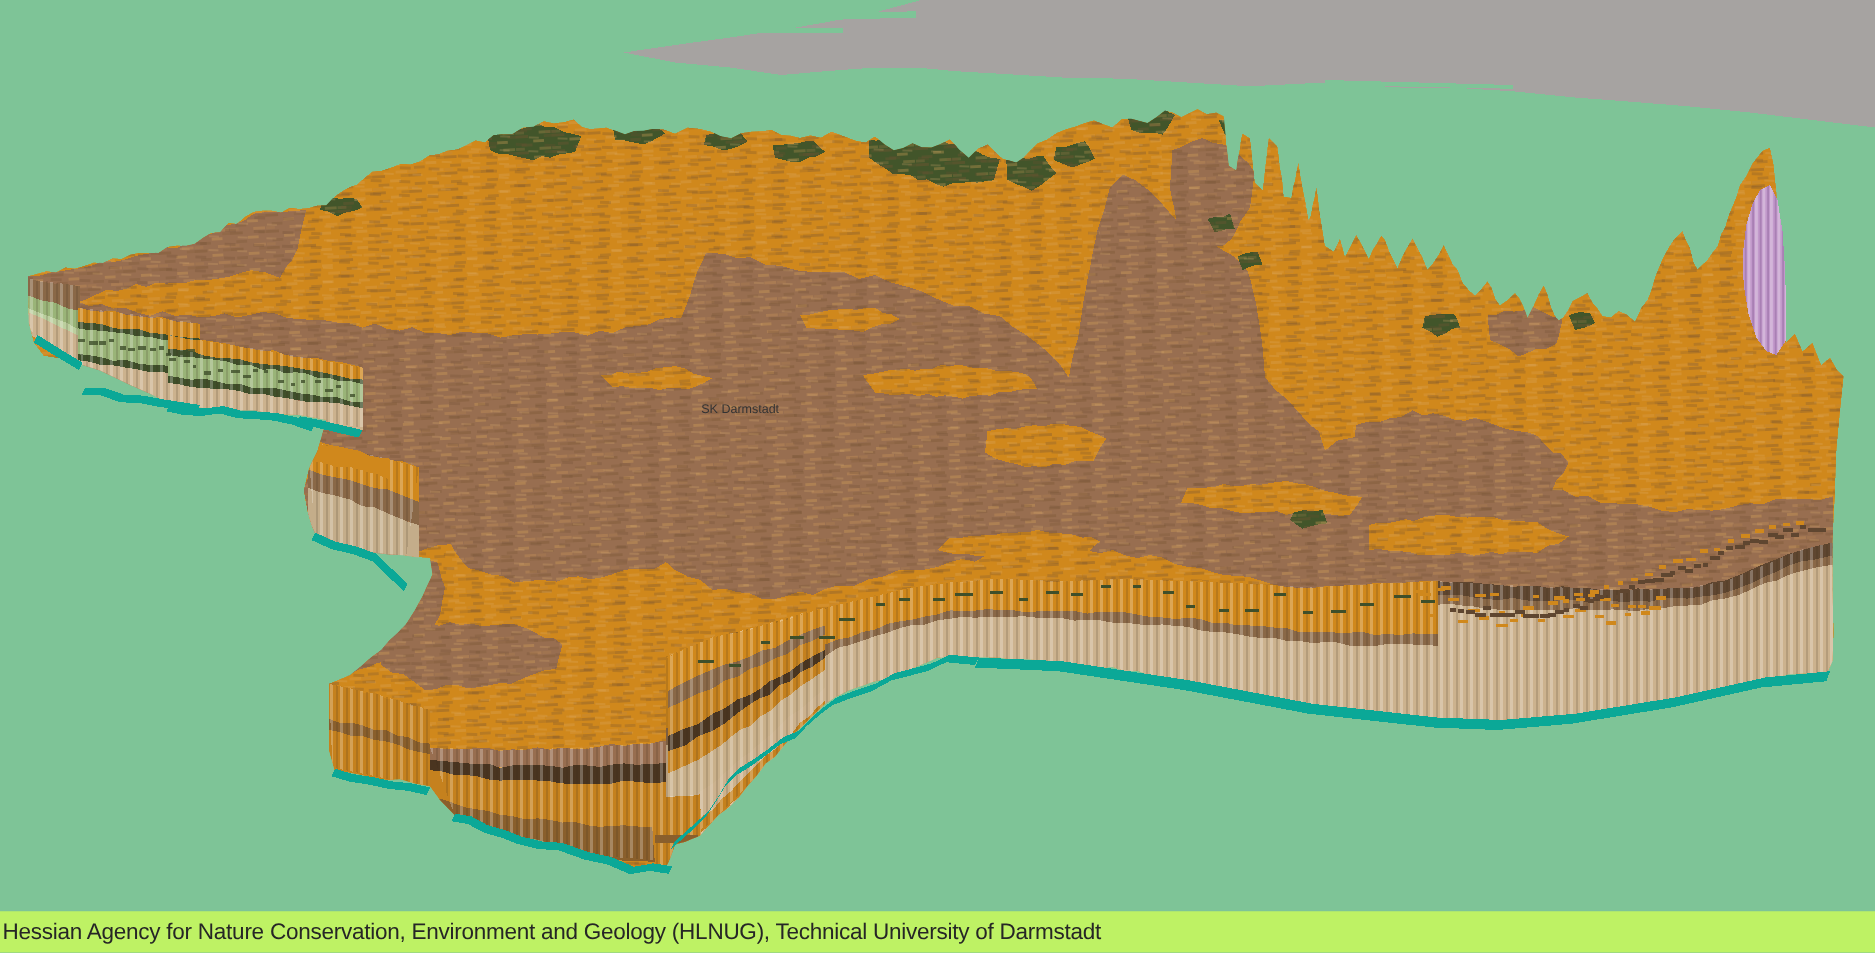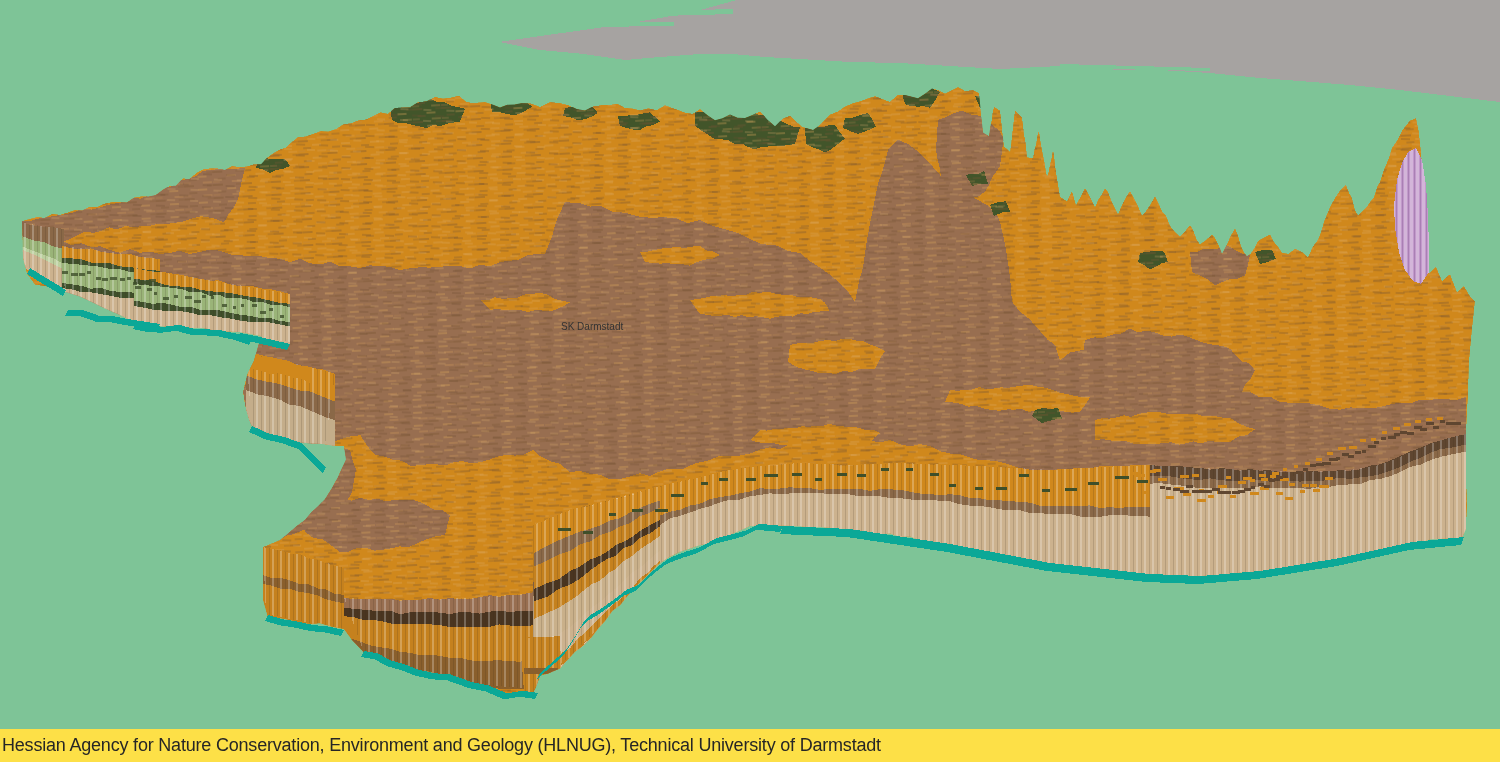--- a/index.html
+++ b/index.html
@@ -1,14 +1,14 @@
 <!DOCTYPE html>
 <html><head><meta charset="utf-8"><style>
 html,body{margin:0;padding:0;width:1500px;height:762px;overflow:hidden;background:#7ec497;}
-.bar{position:absolute;left:0;top:729px;width:100%;height:33px;background:#fde047;}
+.bar{position:absolute;left:0;top:729px;width:100%;height:33px;background:#bef264;}
 .bar span{font-family:"Liberation Sans",sans-serif;font-size:18px;letter-spacing:-0.2px;color:#262626;position:absolute;left:2px;top:6px;white-space:nowrap;}
 svg{position:absolute;left:0;top:0;}
 </style></head><body>
 <svg width="1500" height="762" viewBox="0 0 1500 762" xmlns="http://www.w3.org/2000/svg" shape-rendering="crispEdges">
     <defs>
       <clipPath id="ter">
         <polygon points="22.0,221.0 29.6,218.9 37.1,216.8 44.7,217.9 52.3,213.8 59.9,214.7 67.4,212.6 75.0,209.9 82.4,210.4 89.8,206.6 97.2,206.9 104.6,203.5 112.0,202.0 119.4,202.0 126.8,202.4 134.2,197.4 141.6,196.3 149.0,196.6 155.8,195.0 162.5,190.1 169.2,186.1 176.0,185.8 182.8,178.2 189.5,179.0 196.2,173.1 203.0,169.3 210.2,168.3 217.5,168.3 224.8,169.9 232.0,166.0 239.2,167.0 246.5,166.4 253.8,164.3 261.0,164.2 267.2,157.6 273.3,153.2 279.5,149.6 285.7,147.5 291.8,142.0 298.0,137.1 305.6,136.4 313.2,133.8 320.8,131.0 328.4,131.4 336.0,129.0 343.4,124.2 350.8,123.2 358.2,120.3 365.6,119.4 373.0,116.1 380.4,112.2 387.8,113.7 395.2,107.8 402.6,107.4 410.0,107.2 418.3,102.0 426.7,101.3 435.0,96.8 443.0,98.5 451.0,97.6 459.0,95.4 465.5,101.3 472.0,103.1 485.0,101.9 492.5,104.5 500.0,107.4 507.3,104.8 514.7,104.6 522.0,103.1 531.0,103.4 540.0,106.8 550.0,101.9 560.0,103.0 568.3,105.0 576.7,109.0 585.0,110.5 593.3,106.3 601.7,105.1 610.0,104.8 617.5,103.7 625.0,107.8 632.5,108.4 640.0,110.2 648.3,108.2 656.7,110.0 665.0,105.2 675.0,108.8 685.0,112.5 692.5,113.8 700.0,109.0 707.5,115.3 715.0,120.2 722.5,118.3 730.0,114.5 737.5,117.7 745.0,117.9 752.5,115.1 760.0,111.3 767.5,119.8 775.0,126.2 782.5,118.8 790.0,115.4 796.0,121.2 802.0,126.7 813.0,129.9 818.7,126.1 824.3,120.2 830.0,114.6 837.5,111.6 845.0,106.4 852.5,103.3 860.0,101.2 867.5,98.4 875.0,96.1 882.5,99.1 890.0,101.8 897.5,94.9 905.0,94.9 918.0,98.3 925.0,93.8 932.0,88.4 938.5,90.0 945.0,93.5 958.0,87.1 965.5,91.1 973.0,89.9 979.0,92.9 979.8,101.6 980.6,109.4 981.4,118.2 982.2,124.9 983.0,132.6 989.0,136.3 990.2,127.8 991.5,120.8 992.8,111.0 994.0,106.8 1000.0,110.5 1000.8,115.9 1001.6,124.0 1002.4,132.1 1003.2,139.7 1004.0,146.2 1010.0,151.7 1011.0,144.8 1012.0,134.6 1013.0,127.1 1014.0,117.6 1015.0,110.1 1022.0,117.2 1023.0,124.3 1024.0,134.4 1025.0,138.6 1026.0,145.3 1027.0,157.2 1033.0,158.1 1034.5,149.3 1036.0,144.2 1037.5,134.7 1039.0,130.1 1040.3,140.3 1041.7,147.7 1043.0,154.9 1044.3,160.9 1045.7,169.4 1047.0,176.4 1048.5,172.3 1050.0,164.2 1051.5,158.3 1053.0,149.2 1054.2,156.2 1055.3,166.5 1056.5,174.8 1057.7,181.7 1058.8,189.0 1060.0,196.5 1067.0,201.2 1072.0,190.7 1076.0,205.1 1080.5,196.8 1085.0,187.7 1090.0,196.7 1095.0,206.9 1098.3,199.5 1101.7,194.3 1105.0,188.2 1108.2,192.2 1111.5,201.1 1114.8,207.8 1118.0,214.2 1122.0,204.7 1126.0,197.3 1130.0,190.7 1134.0,198.2 1138.0,205.9 1142.0,215.6 1146.3,210.6 1150.7,204.0 1155.0,195.9 1158.8,204.0 1162.5,211.9 1166.2,215.8 1170.0,225.8 1175.0,232.0 1180.0,236.4 1185.0,231.2 1190.0,224.9 1193.3,230.1 1196.7,239.7 1200.0,244.2 1206.0,239.9 1212.0,234.3 1215.3,238.2 1218.7,244.9 1222.0,254.1 1226.3,245.7 1230.7,235.7 1235.0,228.2 1238.0,235.3 1241.0,245.9 1244.0,252.5 1247.0,256.3 1250.7,253.6 1254.3,248.3 1258.0,240.8 1270.0,234.3 1274.0,241.9 1278.0,246.6 1282.0,252.7 1288.5,253.8 1295.0,248.7 1301.5,251.6 1308.0,257.1 1313.0,246.2 1318.0,239.8 1321.0,232.1 1324.0,221.6 1327.0,214.3 1330.0,207.0 1335.0,197.8 1340.0,190.4 1346.0,184.8 1349.0,192.6 1352.0,198.2 1355.0,210.0 1358.0,215.3 1366.0,207.8 1370.0,201.9 1374.0,196.9 1377.0,187.0 1380.0,181.7 1383.0,172.0 1386.0,164.8 1389.0,157.4 1392.0,147.7 1397.0,140.7 1402.0,130.5 1410.0,120.6 1416.0,118.0 1419.0,132.0 1420.0,142.7 1421.0,151.2 1422.0,164.9 1423.0,178.5 1423.7,188.1 1424.3,197.6 1425.0,208.0 1425.7,219.5 1426.3,231.3 1427.0,241.1 1427.7,252.8 1428.3,262.7 1429.0,273.5 1436.0,266.7 1442.0,281.0 1450.0,274.1 1453.5,283.1 1457.0,292.0 1464.0,285.9 1470.0,296.3 1475.0,301.0 1474.0,310.7 1473.0,320.8 1472.0,329.9 1471.0,340.7 1470.0,351.3 1469.0,363.1 1468.7,373.8 1468.3,385.6 1468.0,397.1 1467.5,404.4 1467.0,414.1 1466.5,424.1 1466.0,432.8 1466.0,441.1 1466.0,451.1 1466.0,461.9 1466.0,471.0 1466.3,482.7 1466.7,493.6 1467.0,506.4 1466.5,517.7 1466.0,529.0 1462.0,538.0 1440.0,539.0 1430.7,539.3 1421.3,542.3 1412.0,543.5 1401.3,544.9 1390.7,550.1 1380.0,553.4 1370.0,552.9 1360.0,556.9 1350.0,556.9 1340.0,559.0 1330.0,562.5 1320.0,564.0 1310.0,564.0 1300.0,566.8 1290.0,568.3 1280.0,569.0 1270.0,569.8 1260.0,571.5 1250.0,573.7 1240.0,572.6 1230.0,575.2 1220.0,575.8 1208.7,575.2 1197.3,576.8 1186.0,578.4 1177.0,577.3 1168.0,575.2 1159.0,577.2 1150.0,575.9 1140.0,575.8 1130.0,572.6 1120.0,572.5 1110.0,571.2 1100.0,572.8 1090.0,569.7 1080.0,567.7 1070.0,567.0 1060.0,566.8 1050.0,565.0 1040.0,561.7 1030.0,559.7 1020.0,560.5 1010.0,557.8 1000.0,556.6 990.0,552.6 980.0,550.3 970.0,550.0 960.0,547.0 950.0,543.7 940.0,544.5 930.0,541.8 920.0,540.5 910.0,536.6 900.0,537.1 890.0,533.5 880.0,534.7 870.0,532.3 860.0,530.7 850.0,530.2 840.0,530.7 830.0,528.1 820.0,527.1 810.0,527.7 800.0,526.2 783.0,525.8 772.0,526.0 761.0,525.7 750.0,526.1 741.5,529.9 733.0,533.4 724.5,538.3 716.0,540.4 707.3,543.7 698.7,545.4 690.0,548.5 679.5,552.1 669.0,557.3 659.5,563.5 650.0,572.7 642.5,580.2 635.0,587.1 627.5,595.9 620.0,605.3 612.5,610.8 605.0,621.0 598.0,628.8 591.0,638.0 583.0,646.0 575.0,651.7 567.5,660.0 560.0,668.6 548.0,673.4 540.0,675.5 536.5,685.5 533.0,693.6 520.0,693.9 507.0,693.7 498.0,691.3 489.0,688.2 480.0,686.1 471.0,683.7 460.5,682.2 450.0,677.3 439.0,674.3 428.0,671.4 417.0,671.0 406.0,667.1 395.0,662.5 384.7,658.3 374.3,655.2 364.0,652.4 352.0,639.9 344.0,629.0 332.0,626.8 320.0,623.3 310.0,623.9 300.0,622.4 287.5,619.6 275.0,617.2 268.0,617.4 263.0,599.4 263.0,589.0 263.0,577.3 263.0,567.8 263.0,557.5 263.0,547.0 280.0,540.0 288.3,533.3 296.7,525.9 305.0,520.0 311.7,512.1 318.3,506.1 325.0,499.0 331.5,488.8 338.0,476.9 342.0,467.9 346.0,459.5 344.0,446.4 333.0,445.7 322.0,444.1 311.5,443.6 301.0,442.4 288.0,439.5 275.0,436.9 263.5,431.2 252.0,426.6 249.0,419.7 246.0,409.2 244.5,401.5 243.0,392.3 245.5,380.9 248.0,372.8 254.0,360.9 257.5,348.3 261.0,336.0 239.0,332.0 227.0,331.6 215.0,330.7 203.3,328.1 191.7,328.1 180.0,327.0 167.5,326.8 155.0,325.7 144.5,324.3 134.0,322.2 120.0,314.9 105.0,308.4 95.0,303.5 80.0,296.4 66.0,291.9 50.0,287.1 35.0,284.7 27.0,274.1 23.0,258.0"></polygon>
       </clipPath>
       <pattern id="vox" width="29" height="13" patternUnits="userSpaceOnUse" patternTransform="rotate(-3)">
         <rect x="0" y="0" width="10" height="2.4" fill="#7a5532" opacity="0.36"></rect>

